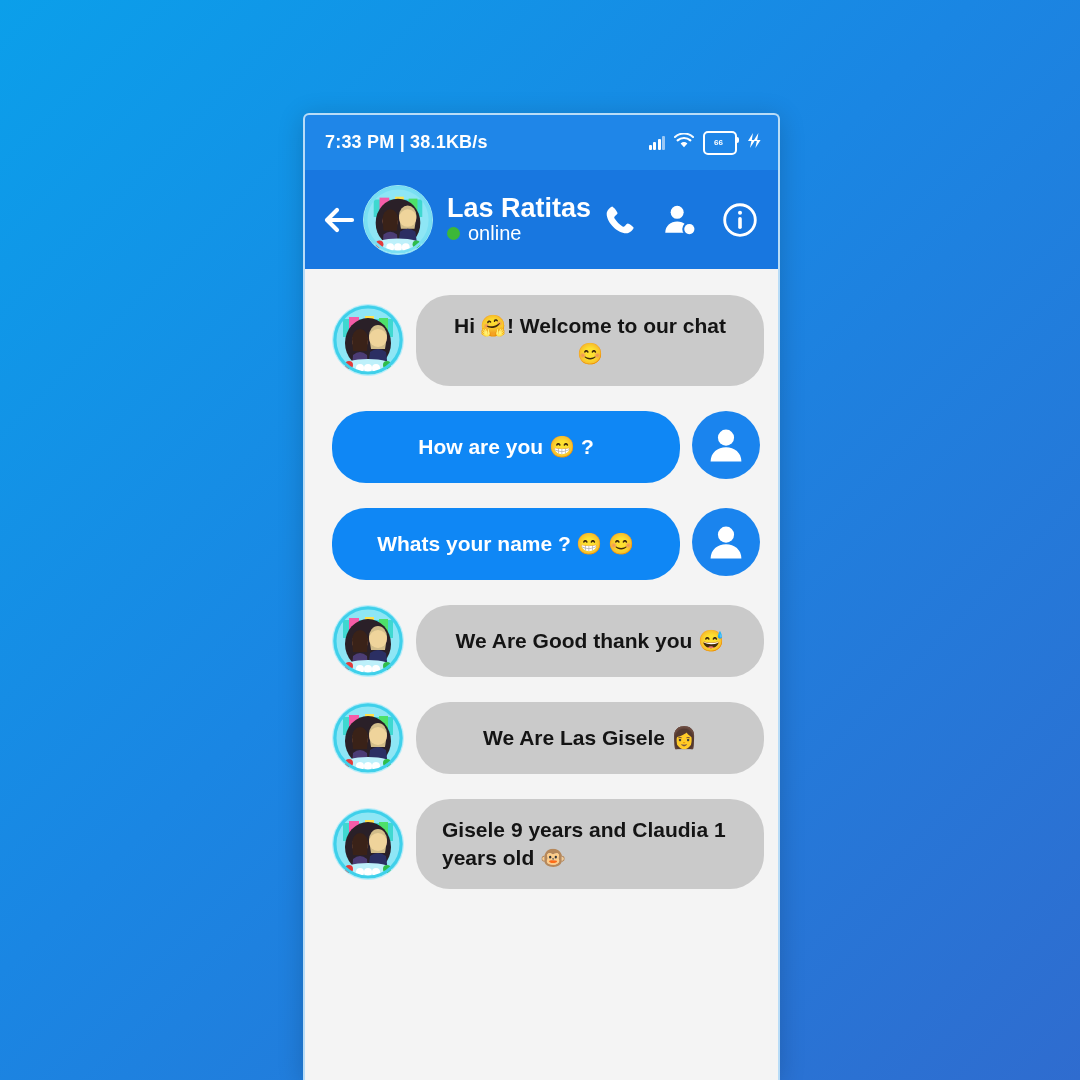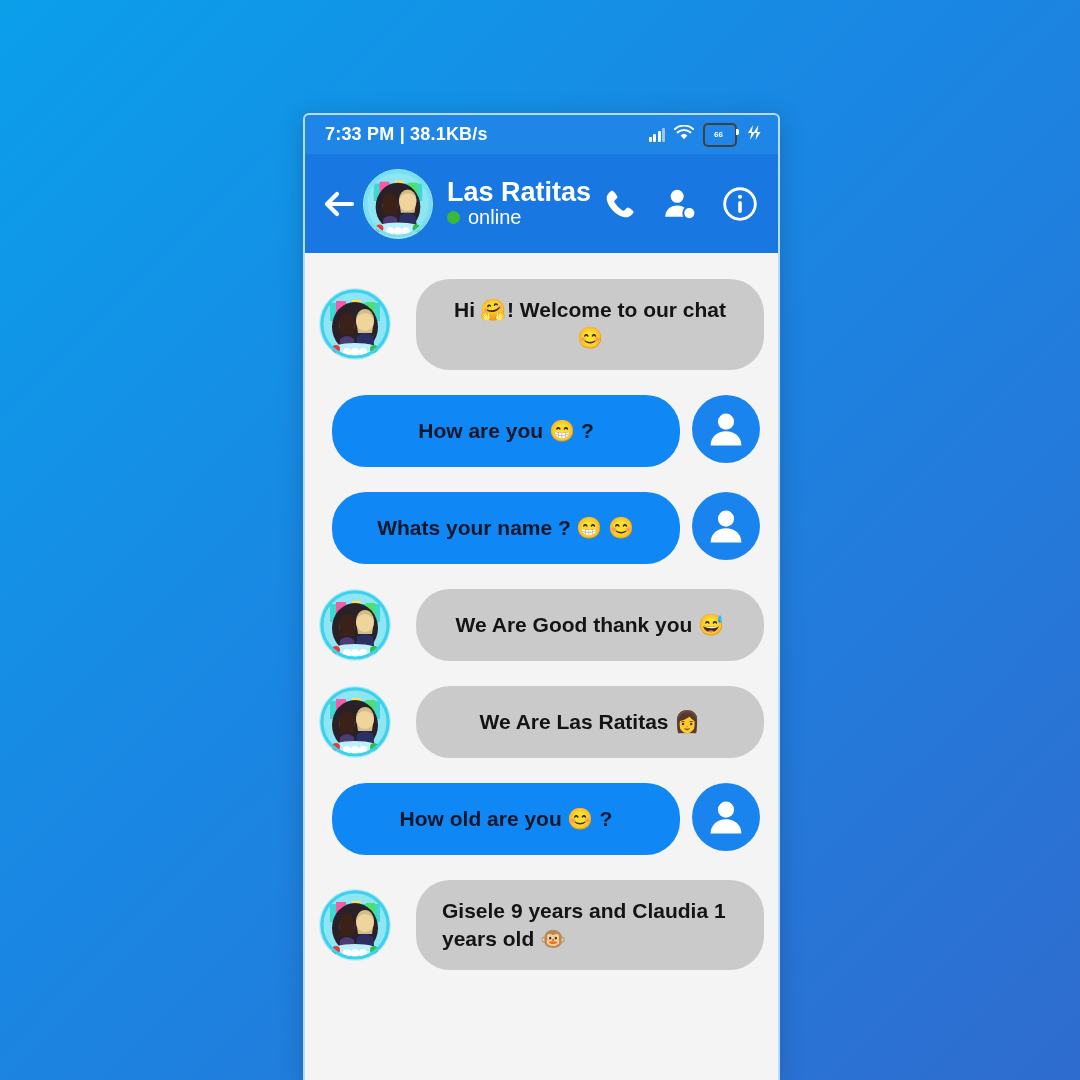--- a/index.html
+++ b/index.html
@@ -26,21 +26,21 @@
     background: #f4f4f4;
     border: 2px solid #b8dcf7;
     border-bottom: none;
     border-radius: 6px 6px 0 0;
     overflow: hidden;
     box-shadow: 0 4px 26px rgba(0,0,0,0.18);
   }
 
   
   .statusbar {
-    height: 39px;
+    height: 55px;
     background: #1f86e8;
     display: flex;
     align-items: center;
     justify-content: space-between;
     padding: 0 16px 0 20px;
     color: #ffffff;
   }
   .status-left {
     font-size: 18px;
     font-weight: bold;
@@ -56,21 +56,21 @@
   .sig-bars { display: flex; align-items: flex-end; gap: 1.5px; height: 15px; }
   .sig-bars i { display: block; width: 3px; background: #ffffff; border-radius: 1px; }
   .sig-bars i:nth-child(1) { height: 5px; }
   .sig-bars i:nth-child(2) { height: 8px; }
   .sig-bars i:nth-child(3) { height: 11px; }
   .sig-bars i:nth-child(4) { height: 14px; opacity: .55; }
 
   .battery {
     position: relative;
     width: 34px; height: 17px;
-    border: 2px solid #404040;
+    border: 2px solid #ffffff;
     border-radius: 5px;
     display: flex; align-items: center;
     padding: 10px;
   }
   .battery::after {
     content: ""; position: absolute; right: -4px; top: 4.5px;
     width: 3px; height: 6px; background: #ffffff; border-radius: 0 2px 2px 0;
   }
   .battery-fill {
     height: 100%; width: 68%;
@@ -137,21 +137,21 @@
     background: #f4f4f4;
     padding: 26px 14px 0 14px;
     overflow: hidden;
   }
   .row {
     display: flex;
     align-items: center;
     margin-bottom: 25px;
     gap: 12px;
   }
-  .row.incoming { justify-content: space-between; }
+  .row.incoming { justify-content: flex-end; }
   .row.outgoing { justify-content: flex-end; }
 
   .row-avatar { width: 72px; height: 72px; flex: none; }
 
   .peer-avatar {
     width: 72px; height: 72px;
     border-radius: 50%;
     overflow: hidden;
     background: #7fe0f2;
     position: relative;
@@ -178,21 +178,21 @@
     min-height: 72px;
   }
   .bubble.in {
     background: #cacaca;
     color: #141414;
     font-weight: bold;
     flex: 1 1 auto;
   }
   .bubble.out {
     background: #0f87f5;
-    color: #0f172a;
+    color: #ffffff;
     font-weight: bold;
     flex: 1 1 auto;
   }
 </style>
 </head>
 <body>
 
 <div class="phone">
 
   <div class="statusbar">
@@ -393,34 +393,23 @@
             <ellipse cx="35" cy="62" rx="26" ry="8" fill="#bdf0fa"></ellipse>
             <circle cx="16" cy="60" r="4" fill="#e33b3b"></circle>
             <circle cx="54" cy="60" r="4" fill="#2fbd4a"></circle>
             <circle cx="27" cy="63" r="4" fill="#ffffff"></circle>
             <circle cx="35" cy="63" r="4" fill="#ffffff"></circle>
             <circle cx="43" cy="63" r="4" fill="#ffffff"></circle>
             <circle cx="35" cy="35" r="33" fill="none" stroke="#3fd0ea" stroke-width="3"></circle>
           </svg>
         </div>
       </div>
-      <div class="bubble in">We Are Las Ratitas 👩</div>
-    </div>
-
-    <div class="row outgoing">
-      <div class="bubble out">How old are you 😊 ?</div>
-      <div class="row-avatar">
-        <div class="me-avatar">
-          <svg width="44" height="44" viewBox="0 0 24 24">
-            <circle cx="12" cy="8" r="4.4" fill="#ffffff"></circle>
-            <path d="M3.6 21 c0 -4.8 3.8 -7.8 8.4 -7.8 4.6 0 8.4 3 8.4 7.8 z" fill="#ffffff"></path>
-          </svg>
-        </div>
-      </div>
-    </div>
+      <div class="bubble in">We Are Las Gisele 👩</div>
+    </div>
+
 
     <div class="row incoming">
       <div class="row-avatar">
         <div class="peer-avatar">
           <svg width="100%" height="100%" viewBox="0 0 70 70" preserveAspectRatio="xMidYMid slice">
             <circle cx="35" cy="35" r="34" fill="#8ee6f5"></circle>
             <path d="M10 14 h50 v18 h-50 z" fill="#3fd8d0"></path>
             <rect x="16" y="12" width="10" height="16" fill="#f45ca8"></rect>
             <rect x="32" y="11" width="9" height="15" fill="#ffe14d"></rect>
             <rect x="46" y="13" width="9" height="15" fill="#4de06a"></rect>

